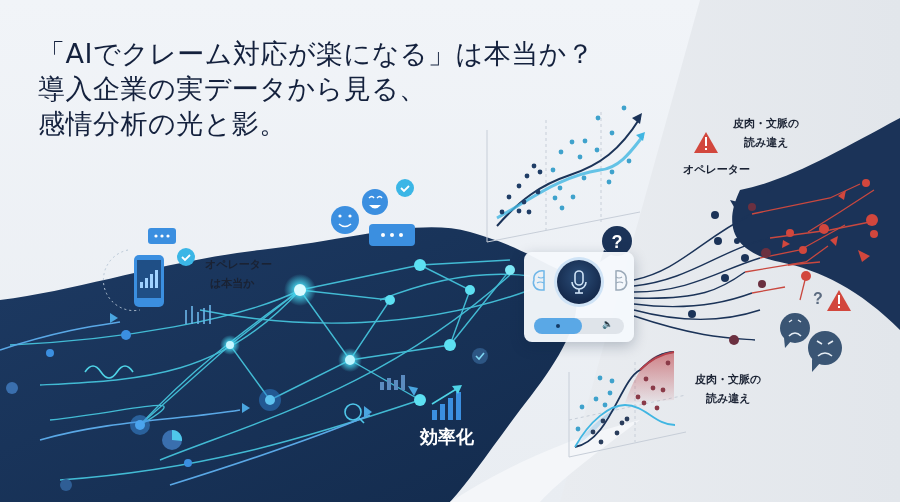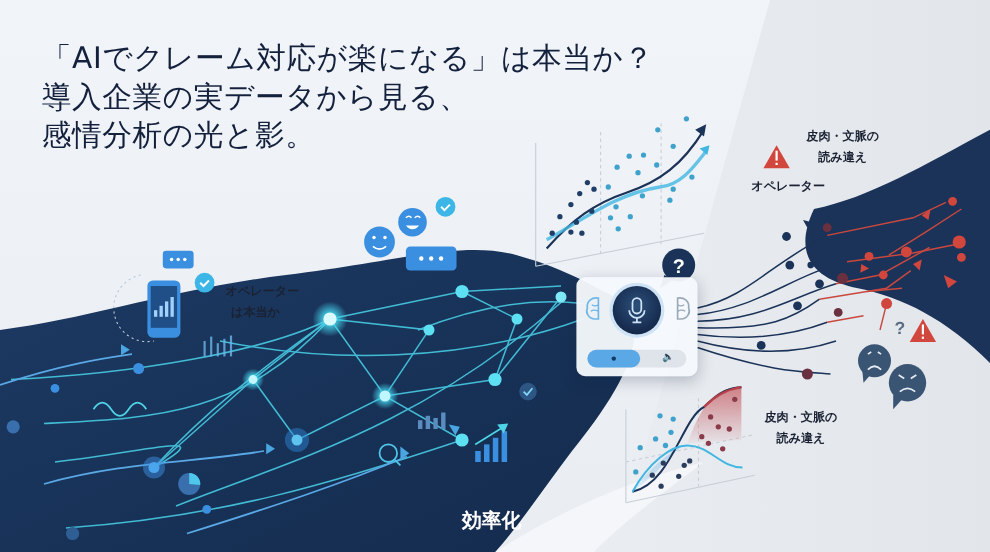--- a/index.html
+++ b/index.html
@@ -2,21 +2,21 @@
 <html><head>
 <meta charset="utf-8">
 <style>
   html, body { margin: 0; padding: 0; }
   body { width: 900px; height: 502px; overflow: hidden; background: #eef1f5; font-family: "DejaVu Sans", "Liberation Sans", sans-serif; }
   .stage { position: relative; width: 900px; height: 502px; overflow: hidden; background: linear-gradient(180deg, #f1f4f8 0%, #e9edf2 100%); }
   .bg-svg { position: absolute; left: 0; top: 0; width: 900px; height: 502px; }
   .headline { position: absolute; left: 38px; top: 36px; margin: 0; color: #14213d; font-weight: normal; font-size: 27px; line-height: 35px; letter-spacing: 0.5px; }
   .headline span { display: block; white-space: nowrap; }
   .label { position: absolute; color: #1a2233; font-weight: bold; font-size: 11px; line-height: 19px; white-space: nowrap; }
-  .label.light { color: #ffffff; font-size: 18px; margin-top: 37px; }
+  .label.light { color: #ffffff; font-size: 18px; }
   .label span { display: block; }
   .label-operator { left: 205px; top: 211px; margin-top: 44px; }
   .label-operator .l2 { padding-left: 5px; }
   .label-efficiency { left: 420px; top: 427px; }
   .label-misdetect { left: 683px; top: 160px; }
   .label-irony-top { left: 733px; top: 114px; text-align: center; }
   .label-irony-bot { left: 695px; top: 370px; text-align: center; }
   .mic-card { position: absolute; left: 524px; top: 252px; width: 110px; height: 90px; background: rgba(245,248,252,0.96); border-radius: 8px; box-shadow: 0 4px 14px rgba(10,30,60,0.25); }
   .mic-circle { position: absolute; left: 33px; top: 8px; width: 44px; height: 44px; border-radius: 50%; background: radial-gradient(circle at 50% 40%, #2c4f7a 0%, #14284a 75%); box-shadow: 0 0 0 3px #cfe3f6; }
   .brain { position: absolute; top: 15px; width: 28px; height: 28px; }

